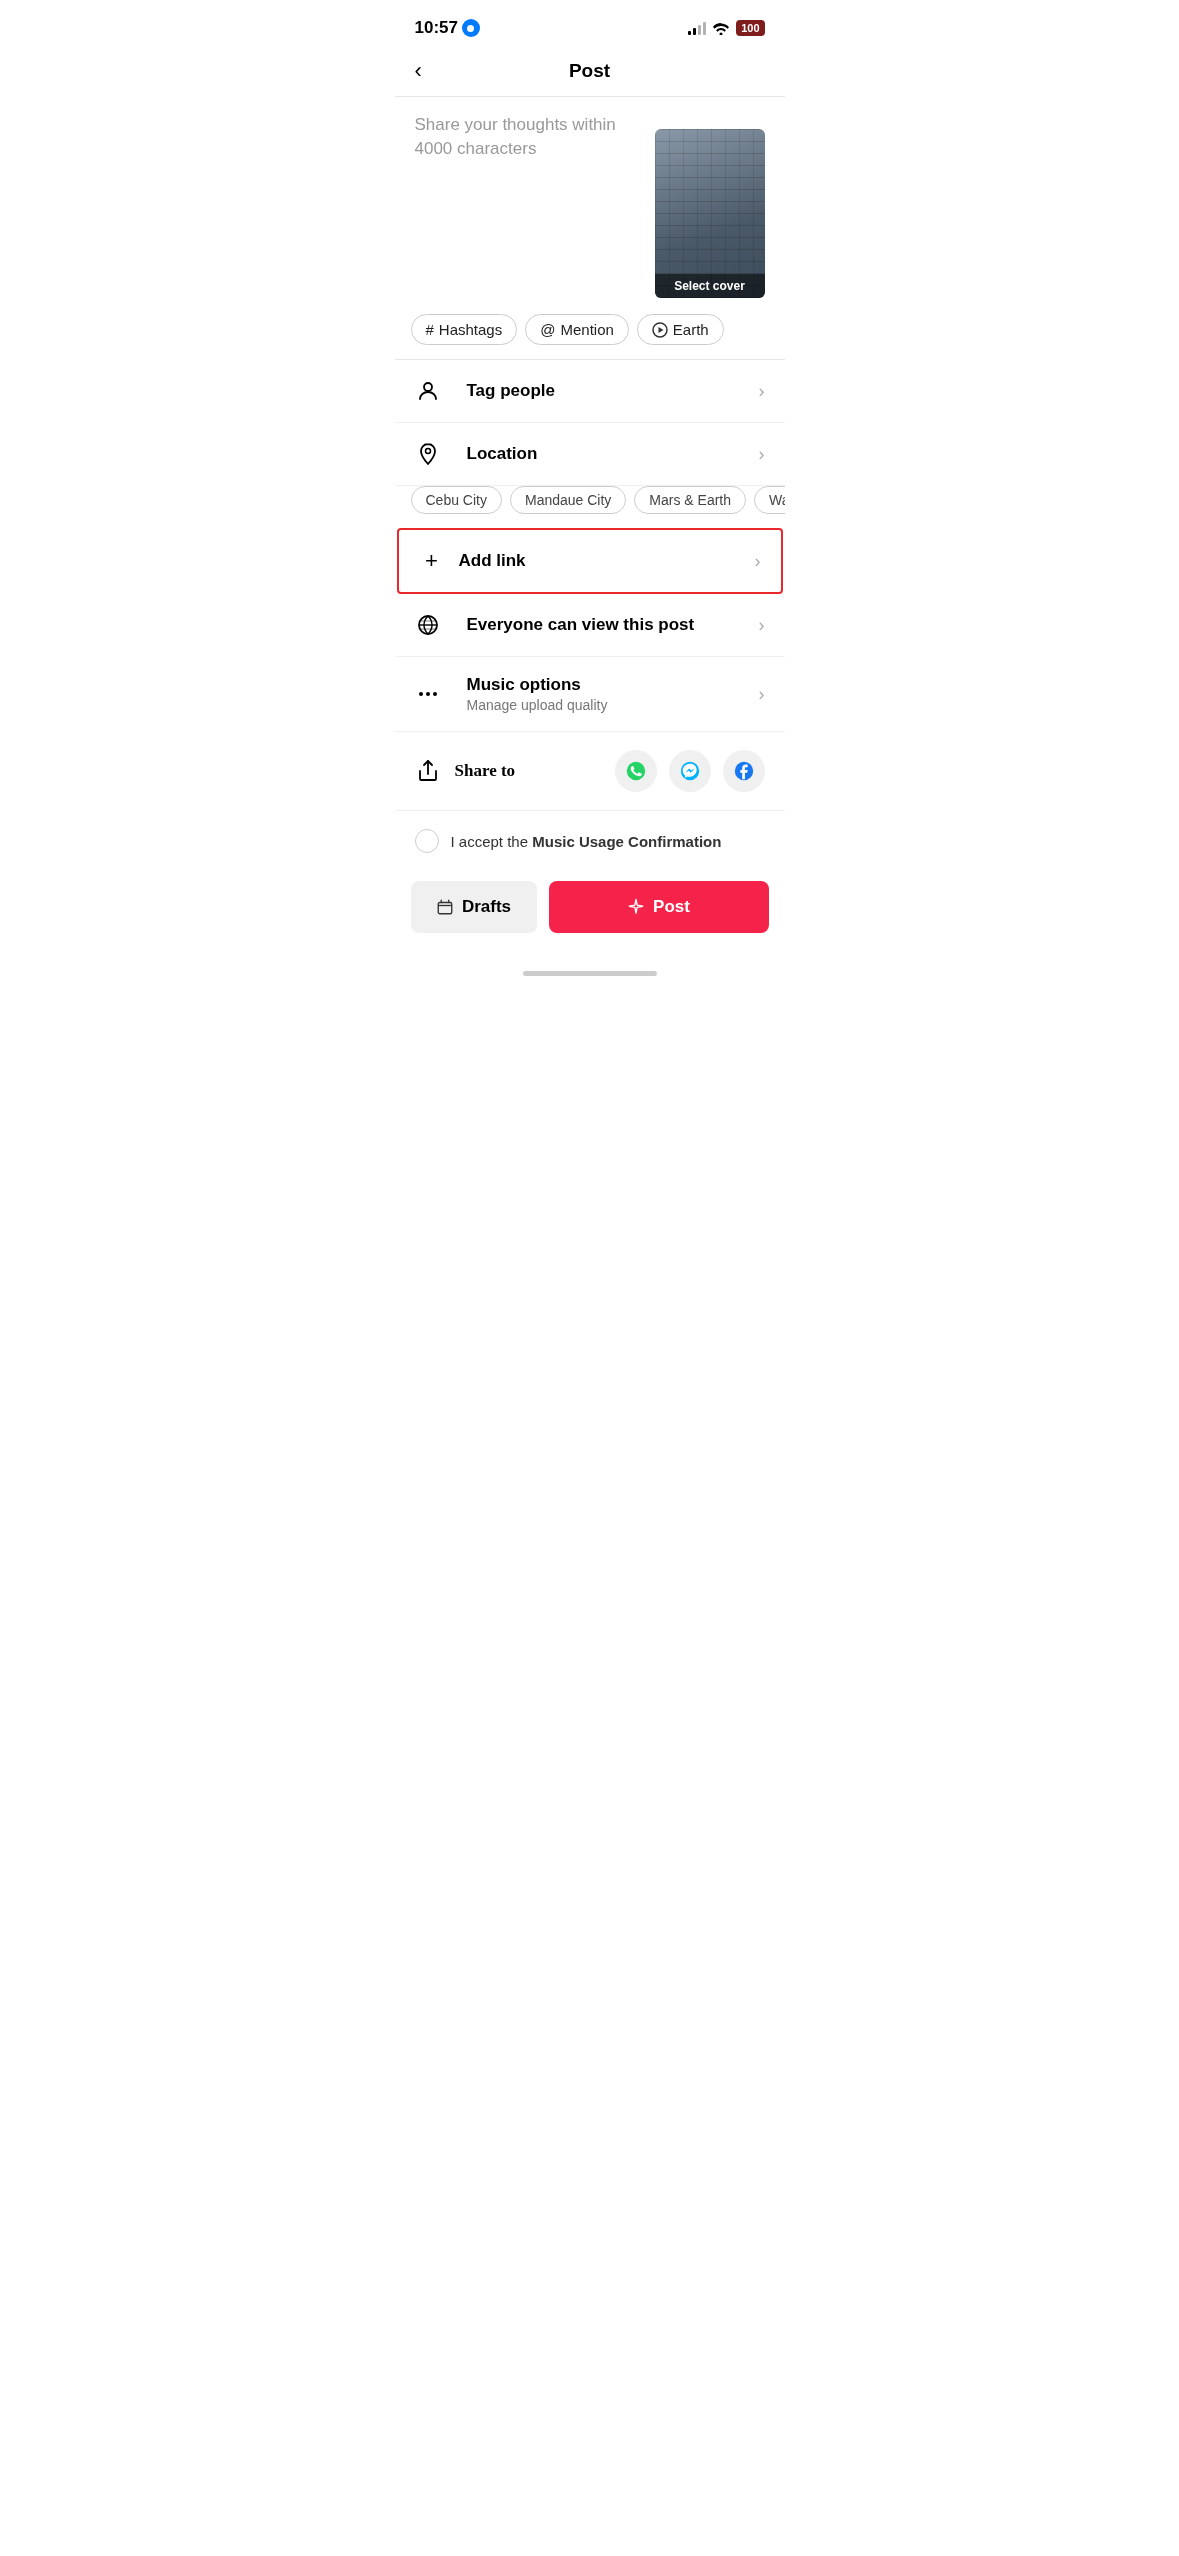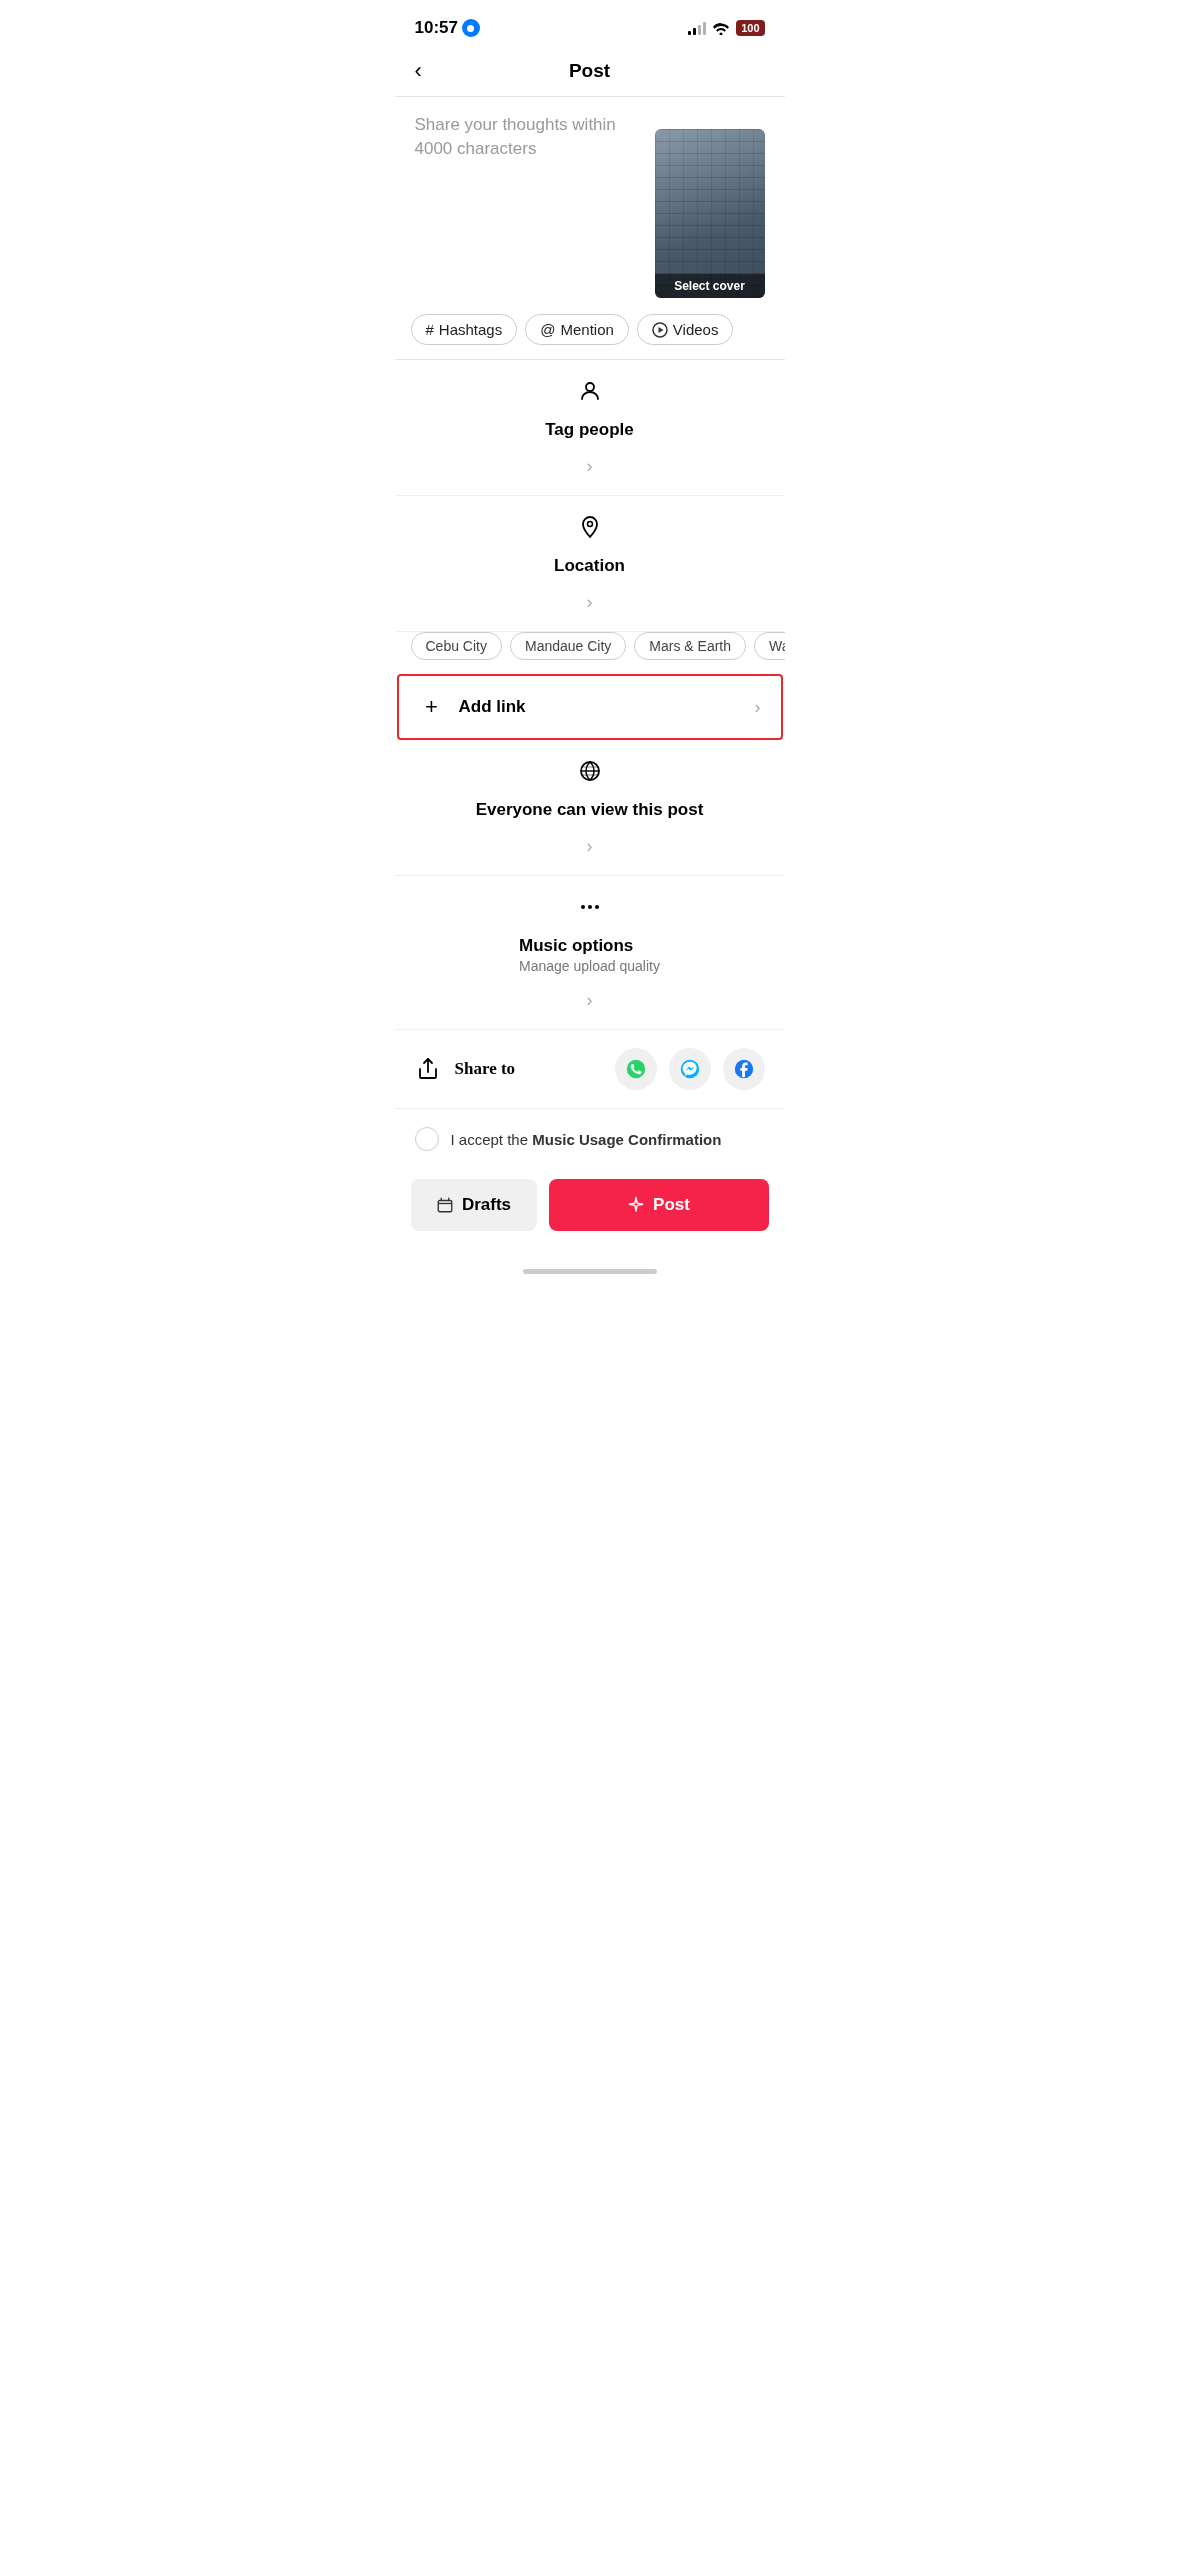--- a/index.html
+++ b/index.html
@@ -190,24 +190,23 @@
     }
 
     
     .menu-section {
       border-top: 1px solid #e5e5e5;
     }
     .menu-row {
       display: flex;
       align-items: center;
       padding: 18px 20px;
-      gap: 16px;
+      gap: 26px;
       border-bottom: 1px solid #f0f0f0;
       cursor: pointer;
-      flex-direction: column;
     }
     .menu-row-icon {
       width: 26px;
       height: 26px;
       display: flex;
       align-items: center;
       justify-content: center;
       flex-shrink: 0;
     }
     .menu-row-text {
@@ -440,21 +439,21 @@
     <span>@</span>
     <span>Mention</span>
   </div>
   <div class="tag-chip">
     <span>
       <svg width="16" height="16" viewBox="0 0 16 16">
         <circle cx="8" cy="8" r="7" fill="none" stroke="#333" stroke-width="1.5"></circle>
         <polygon points="6.5,5 11.5,8 6.5,11" fill="#333"></polygon>
       </svg>
     </span>
-    <span>Videos</span>
+    <span>Earth</span>
   </div>
 </div>
 
 <div class="menu-section">
 
   <div class="menu-row">
     <div class="menu-row-icon">
       <svg width="24" height="24" viewBox="0 0 24 24" fill="none">
         <circle cx="12" cy="8" r="4" stroke="#000" stroke-width="1.8"></circle>
         <path d="M4 20c0-4 3.6-7 8-7s8 3 8 7" stroke="#000" stroke-width="1.8" stroke-linecap="round"></path>

